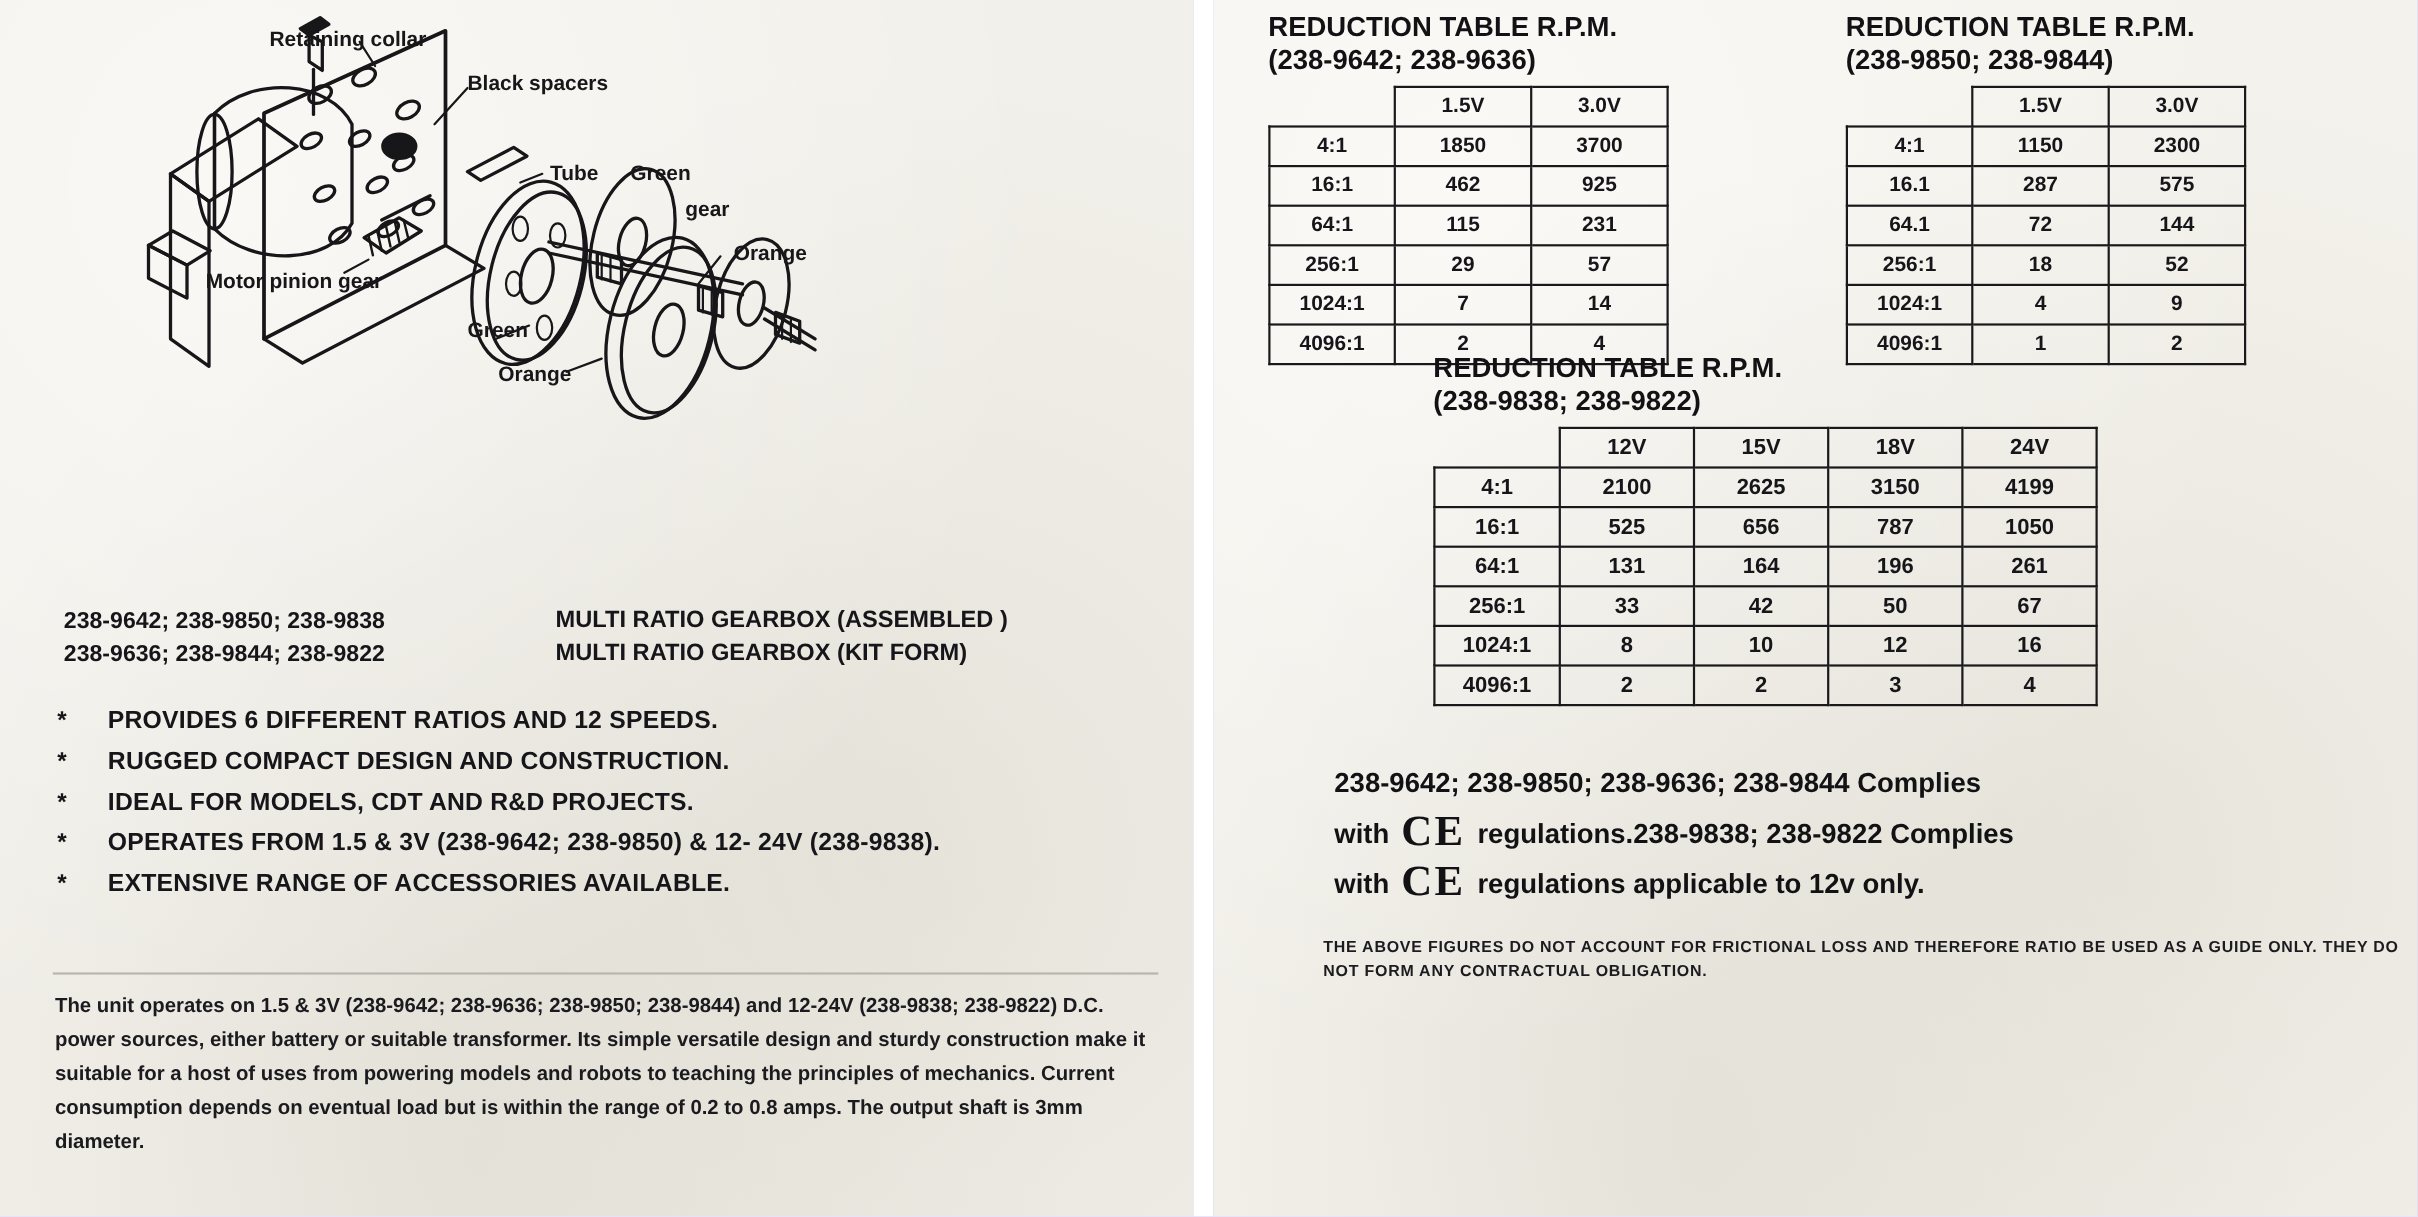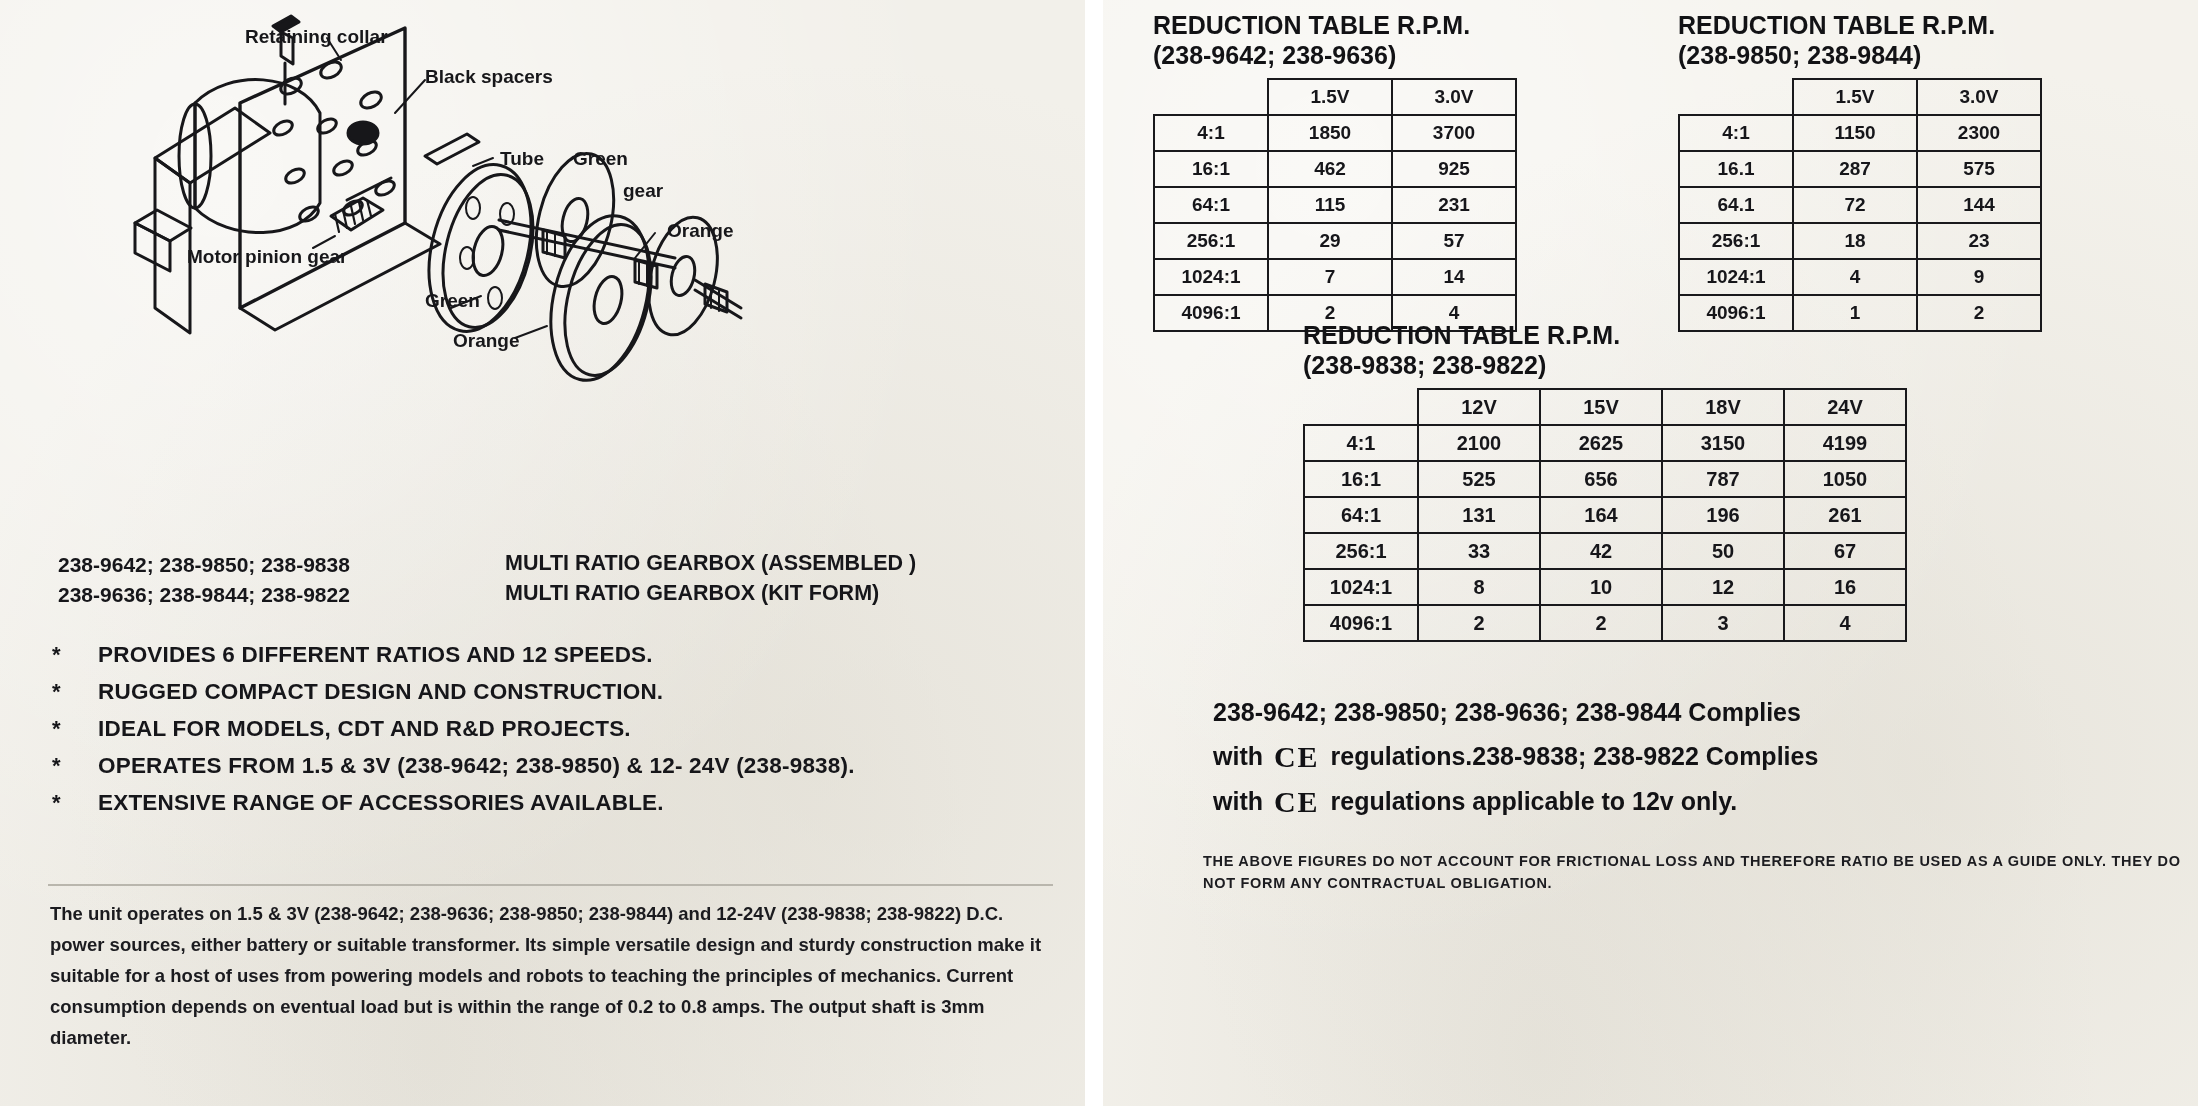--- a/index.html
+++ b/index.html
@@ -188,21 +188,21 @@
     width: 960px;
     font-weight: bold;
     font-size: 25px;
     line-height: 44px;
     color: #121215;
   }
   .ce-mark {
     display: inline-block;
     font-family: "Liberation Serif", serif;
     font-weight: bold;
-    font-size: 30px;
+    font-size: 39px;
     letter-spacing: 2px;
     vertical-align: -2px;
     padding: 0 4px;
   }
   #disclaimer {
     position: absolute;
     left: 100px;
     top: 850px;
     width: 980px;
     font-weight: bold;
@@ -433,21 +433,21 @@
           <td class="val">575</td>
         </tr>
         <tr>
           <td class="ratio">64.1</td>
           <td class="val">72</td>
           <td class="val">144</td>
         </tr>
         <tr>
           <td class="ratio">256:1</td>
           <td class="val">18</td>
-          <td class="val">23</td>
+          <td class="val">52</td>
         </tr>
         <tr>
           <td class="ratio">1024:1</td>
           <td class="val">4</td>
           <td class="val">9</td>
         </tr>
         <tr>
           <td class="ratio">4096:1</td>
           <td class="val">1</td>
           <td class="val">2</td>

